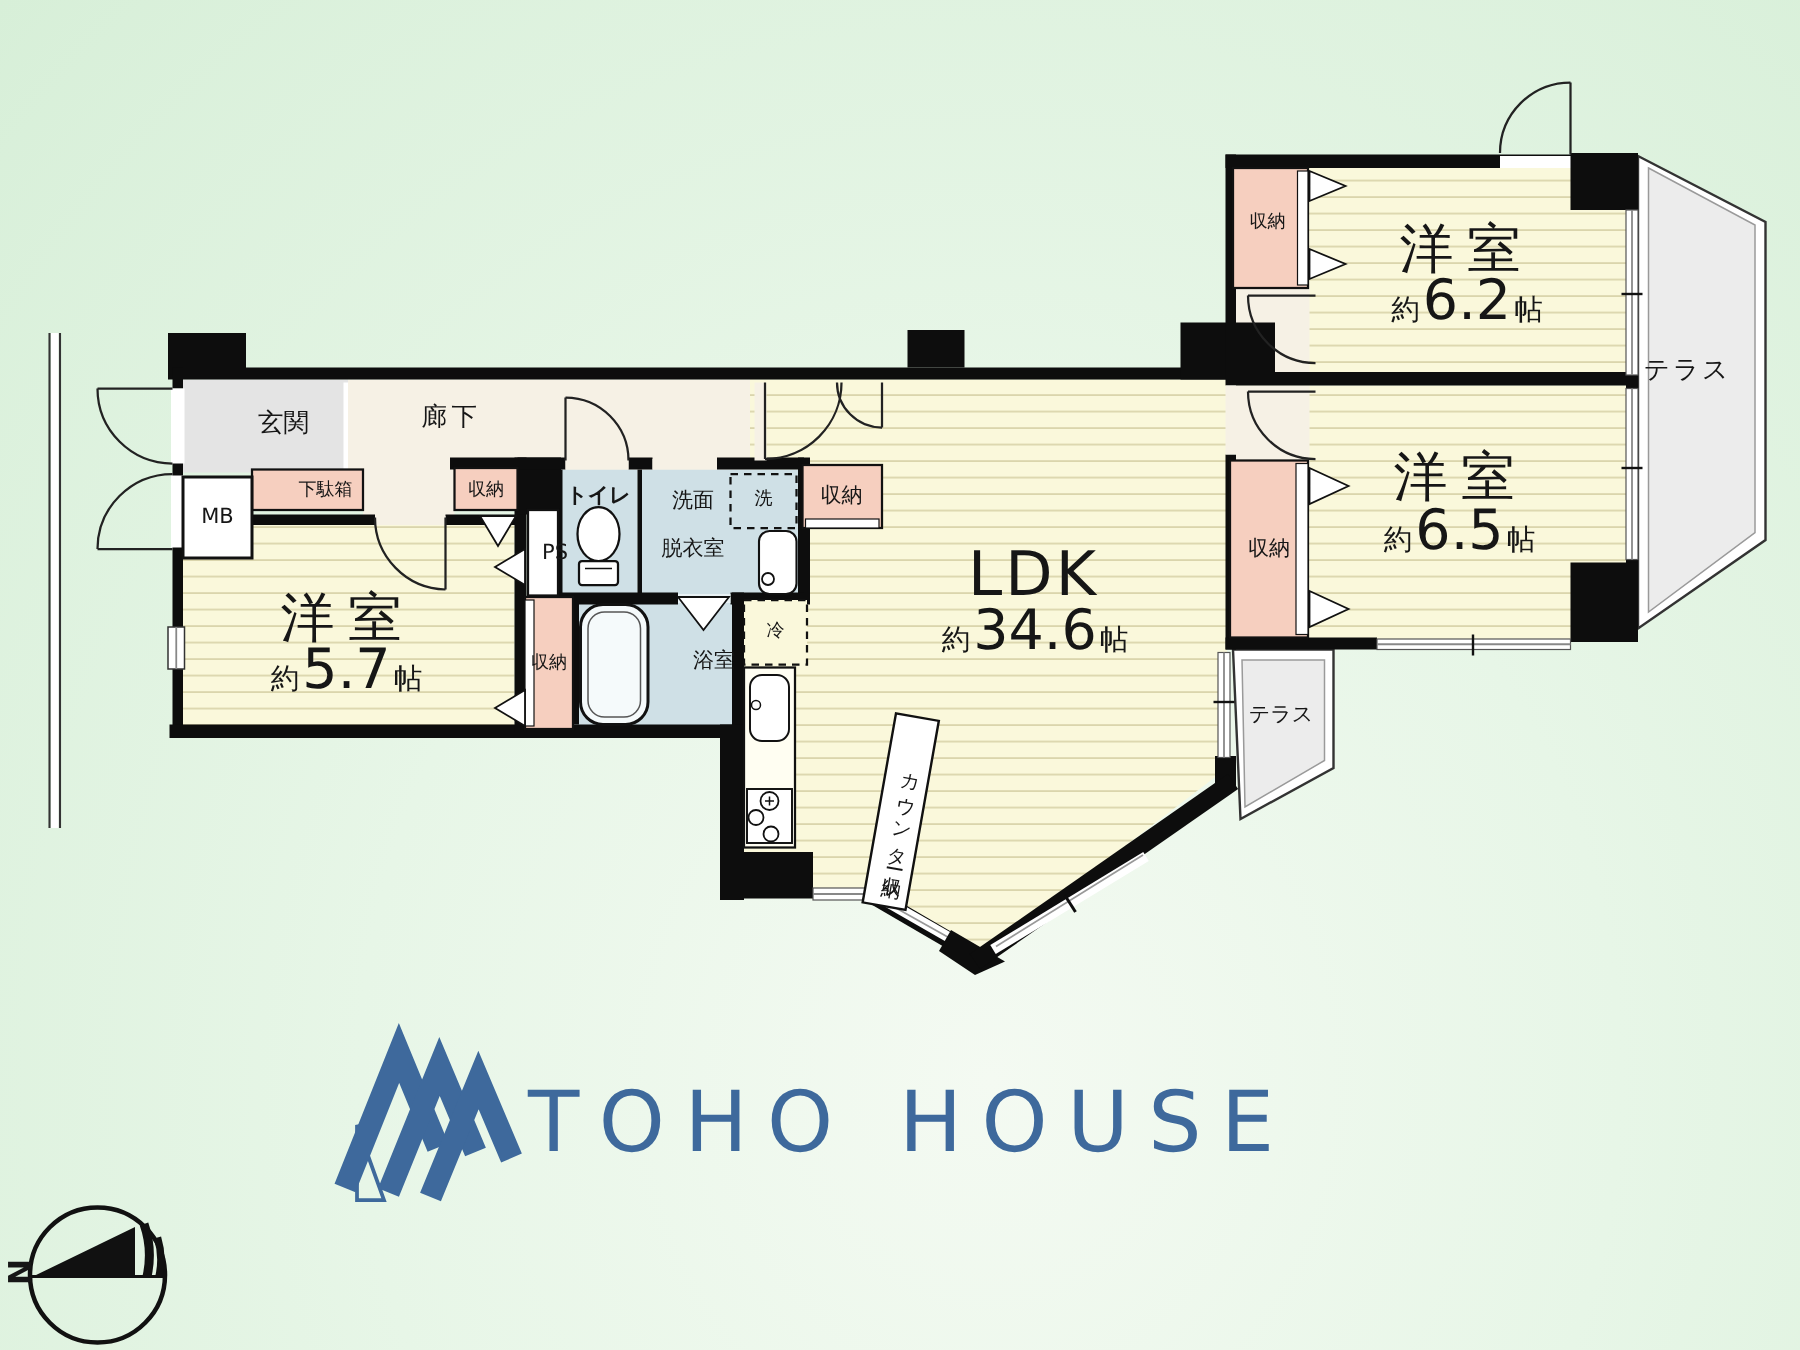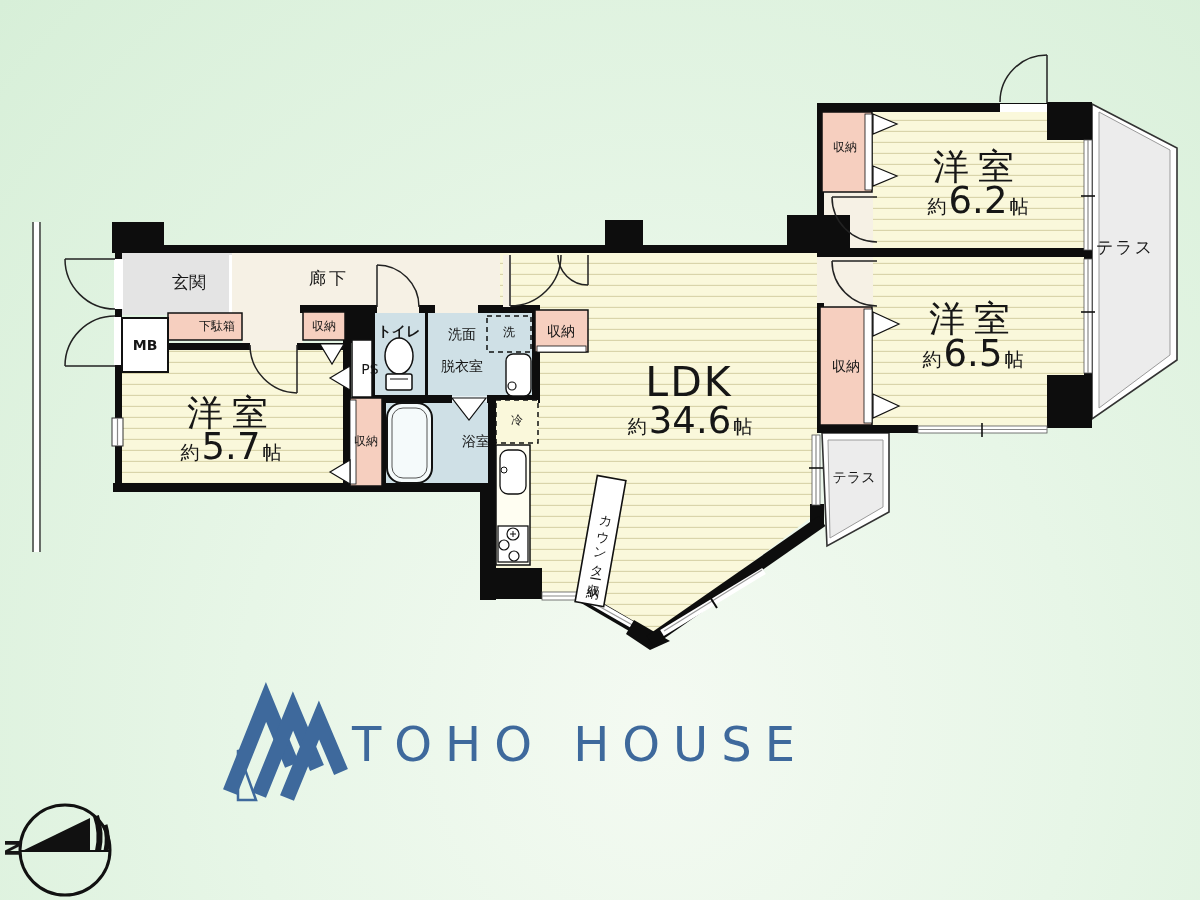--- a/index.html
+++ b/index.html
@@ -15,21 +15,21 @@
   .lbl-md{font-size:17px;}
   .lbl-sm{font-size:14px;}
   .lbl-xs{font-size:12px;}
   .size-line{display:flex;align-items:baseline;gap:2px;}
   .size-line .approx,.size-line .unit{font-size:19px;}
   .size-line .num{font-size:37px;}
   .ldk-name{font-size:41px;letter-spacing:2px;}
   .vertical{writing-mode:vertical-rl;text-orientation:upright;letter-spacing:2px;}
   #counter-label{transform:translate(-50%,-50%) rotate(10deg);font-size:13px;}
   #north-label{transform:translate(-50%,-50%) rotate(-90deg);font-size:21px;font-weight:600;}
-  #brand-text{position:absolute;left:352px;top:716px;font-size:48px;letter-spacing:13px;font-weight:500;}
+  #brand-text{position:absolute;left:352px;top:716px;font-size:56px;letter-spacing:13px;font-weight:500;}
 </style>
 </head>
 <body>
 
 <div id="stage">
 
 <svg id="plan-svg" width="1200" height="900" viewBox="0 0 1200 900">
   <defs>
     <pattern id="tatami" width="8" height="11" patternUnits="userSpaceOnUse">
       <rect width="8" height="11" fill="#faf8db"></rect>
@@ -257,23 +257,23 @@
 
   <g>
     <polygon points="238,750 256,800 238,800" fill="none" stroke="#3e699c" stroke-width="2.5"></polygon>
     <polyline points="230,792 266,702 292,765" fill="none" stroke="#3e699c" stroke-width="15"></polyline>
     <polyline points="259,795 293,711 317,768" fill="none" stroke="#3e699c" stroke-width="15"></polyline>
     <polyline points="287,798 319,720 341,772" fill="none" stroke="#3e699c" stroke-width="15"></polyline>
   </g>
 </svg>
 
 <div class="lbl lbl-md" style="left:177px;top:283px;margin-left:12px;">玄関</div>
-<div class="lbl lbl-md" style="left:301px;top:279px;letter-spacing:3px;margin-left:28px;">廊下</div>
+<div class="lbl lbl-md" style="left:301px;top:279px;letter-spacing:3px;">廊下</div>
 <div class="lbl lbl-xs" style="left:205px;top:327px;margin-left:12px;">下駄箱</div>
-<div class="lbl lbl-sm" style="left:145px;top:345px;font-weight:bold;">MB</div>
+<div class="lbl lbl-sm" style="left:145px;top:345px;">MB</div>
 <div class="lbl lbl-xs" style="left:324px;top:327px;">収納</div>
 <div class="lbl lbl-sm" style="left:362px;top:369px;padding-left:16px;">PS</div>
 <div class="lbl lbl-sm" style="left:399px;top:331px;font-weight:bold;">トイレ</div>
 <div class="lbl lbl-sm" style="left:462px;top:334px;text-align:center;">洗面</div>
 <div class="lbl lbl-sm" style="left:462px;top:366px;">脱衣室</div>
 <div class="lbl lbl-xs" style="left:509px;top:333px;">洗</div>
 <div class="lbl lbl-sm" style="left:476px;top:441px;">浴室</div>
 <div class="lbl lbl-xs" style="left:366px;top:442px;">収納</div>
 <div class="lbl lbl-xs" style="left:517px;top:421px;">冷</div>
 <div class="lbl lbl-sm" style="left:561px;top:331px;">収納</div>

